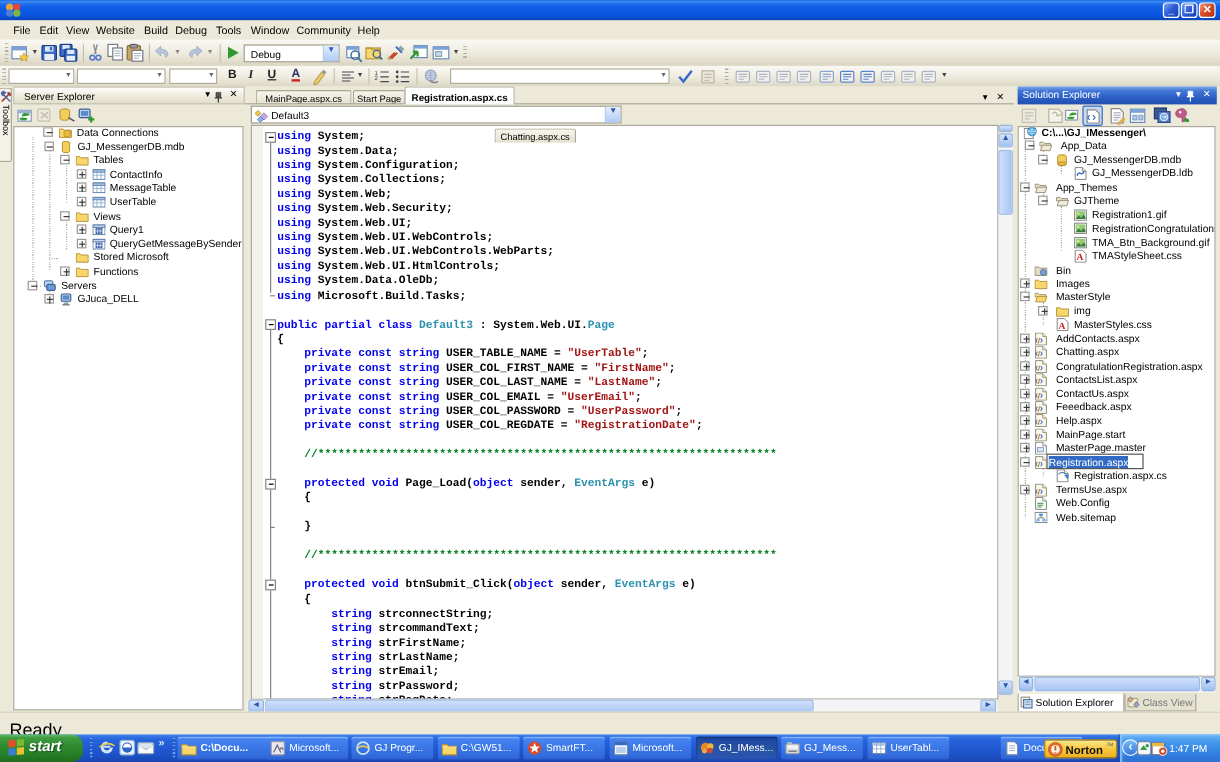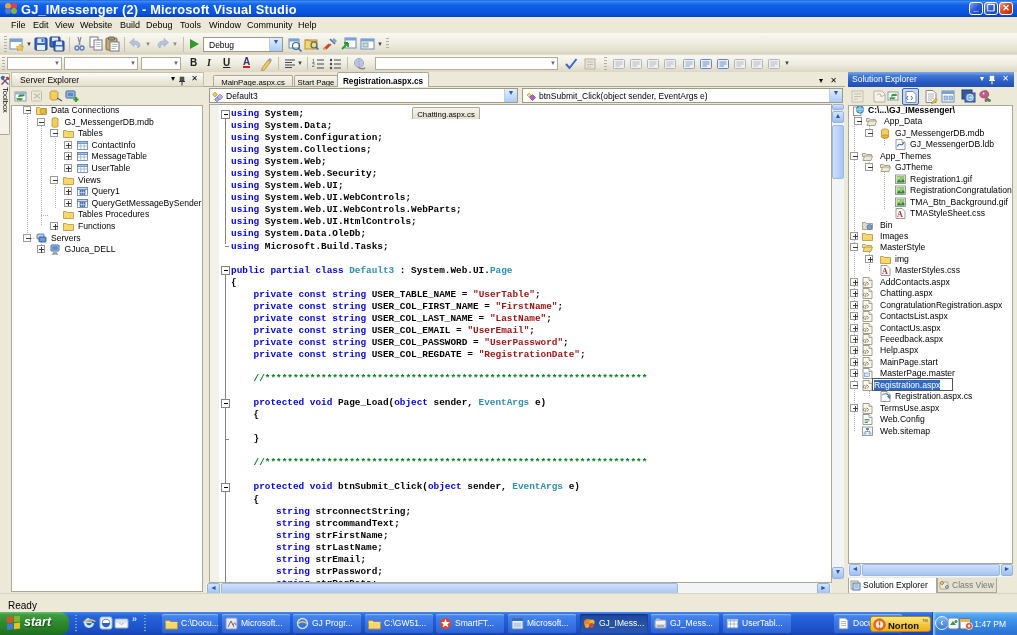--- a/index.html
+++ b/index.html
@@ -81,21 +81,21 @@
 .ti { position:absolute; height:11px; font-size:8.6px; white-space:nowrap; color:#000; }
 .ti .lbl { position:absolute; top:0px; }
 .ebox { position:absolute; width:8px; height:8px; border:1px solid #9a9a9a; background:#fcfcfa; font-size:8px; line-height:6px; text-align:center; color:#333; }
 .ebox:after { content:""; position:absolute; left:1.5px; top:3px; width:5px; height:1px; background:#3a3a3a; }
 .ebox.plus:before { content:""; position:absolute; left:3.5px; top:1px; width:1px; height:5.5px; background:#3a3a3a; }
 
 
 .vdot { position:absolute; width:1px; background:repeating-linear-gradient(180deg,#b5b2a5 0 1px,transparent 1px 2px); }
 .hdot { position:absolute; height:1px; background:repeating-linear-gradient(90deg,#b5b2a5 0 1px,transparent 1px 2px); }
 
-#statusbar { left:0; top:593px; width:1017px; height:19px; background:#ece9d8; font-size:10px; color:#000; border-top:1px solid #d8d4c4; }
+#statusbar { left:0; top:593px; width:1017px; height:19px; background:#ece9d8; font-size:15px; color:#000; border-top:1px solid #d8d4c4; }
 
 
 #taskbar { left:0; top:612px; width:1017px; height:23px; background:linear-gradient(180deg,#4b8cf5 0%,#3272e2 8%,#2663da 20%,#2159d2 50%,#1c4fc4 80%,#1845ae 100%); }
 #startbtn { position:absolute; left:0; top:0; width:69px; height:23px; border-radius:0 9px 9px 0;
   background:linear-gradient(180deg,#6cbf6c 0%,#3f9c3f 12%,#2f8a2f 45%,#278127 70%,#1d6b1d 100%);
   color:#fff; font-size:12.5px; font-style:italic; font-weight:bold; text-shadow:1px 1px 1px #1a4d1a; }
 .tbtn { position:absolute; top:2px; height:19px; border-radius:2px;
   background:linear-gradient(180deg,#5f9af7 0%,#4583ef 12%,#3a76e6 50%,#3168d9 90%,#2c5ecf 100%);
   box-shadow:inset 0 1px 0 #83b2fa; color:#fff; font-size:8.5px; white-space:nowrap; overflow:hidden; }
 .tbtn.pressed { background:linear-gradient(180deg,#1f48a8 0%,#27529f 50%,#2a55b4 100%); box-shadow:inset 0 1px 2px #12306e; }
@@ -105,21 +105,20 @@
 </head>
 <body>
 
 <div class="abs" id="titlebar">
   <svg class="abs" style="left:4px;top:2px" width="14" height="13" viewBox="0 0 14 13">
     <circle cx="4" cy="4" r="3" fill="#e8a33d"></circle>
       <circle cx="10" cy="4" r="3" fill="#d44"></circle>
     <circle cx="4" cy="9" r="3" fill="#4a7edb"></circle>
       <circle cx="10" cy="9" r="3" fill="#7ab648"></circle>
   </svg>
-  <span class="ttext">GJ_IMessenger (2) - Microsoft Visual Studio</span>
   <div class="winbtn b1">_</div>
     <div class="winbtn b2">❐</div>
     <div class="winbtn b3">✕</div>
 </div>
 
 <div class="abs" id="menubar">
   <span style="left:11px">File</span>
     <span style="left:33px">Edit</span>
     <span style="left:55px">View</span>
   <span style="left:80px">Website</span>
@@ -349,21 +348,21 @@
 </div>
   <div id="sxtree">
 
 <div class="vdot" style="left:15px;top:8px;height:124px"></div>
 <div class="vdot" style="left:29px;top:20px;height:100px"></div>
 <div class="vdot" style="left:43px;top:32px;height:31px"></div>
 <div class="vdot" style="left:43px;top:79px;height:23px"></div>
 <div class="vdot" style="left:29px;top:136px;height:8px"></div>
 <div class="hdot" style="left:29px;top:109px;width:8px"></div>
 <div class="hdot" style="left:15px;top:132px;width:8px"></div>
-<div class="ti" style="left:0;top:-1.0px;width:230px">
+<div class="ti" style="left:13px;top:-1.0px;width:230px">
         <div class="ebox" style="left:11.0px;top:1px"></div>
         <svg class="abs" style="left:24.0px;top:0px" width="11" height="11" viewBox="0 0 11 11">
           <path d="M0.5 2.5 h3 l1 1 h6 v6 h-10 z" fill="#f7d66b" stroke="#b8923a" stroke-width="0.8"></path>
           <ellipse cx="7" cy="4.5" rx="2.6" ry="1.1" fill="#e9b93a" stroke="#a8842a" stroke-width="0.6"></ellipse>
           <path d="M4.4 4.5 v3.5 a2.6 1.1 0 0 0 5.2 0 v-3.5" fill="#e9b93a" stroke="#a8842a" stroke-width="0.6"></path>
         </svg>
         <span class="lbl" style="left:39.0px">Data Connections</span>
       </div>
 <div class="ti" style="left:0;top:10.6px;width:190px">
         <div class="ebox" style="left:24.5px;top:1px"></div>
@@ -431,21 +430,21 @@
           <rect x="0.5" y="1.5" width="10" height="2" fill="#c8d8ee" stroke="#5a7fae" stroke-width="0.8"></rect>
           <rect x="3" y="4.5" width="5" height="4" fill="#4a72c4" stroke="#2a4a8a" stroke-width="0.6"></rect>
           <path d="M4.3 4.5 v4 M6.6 4.5 v4 M3 6.5 h5" stroke="#fff" stroke-width="0.5"></path>
         </svg>
         <span class="lbl" style="left:79.5px">QueryGetMessageBySender</span>
       </div>
 <div class="ti" style="left:0;top:103.4px;width:190px">
         <svg class="abs" style="left:51.0px;top:0px" width="11" height="11" viewBox="0 0 11 11">
           <path d="M0.5 2.5 h3 l1 1 h6 v6 h-10 z" fill="#f7d66b" stroke="#b8923a" stroke-width="0.8"></path>
         </svg>
-        <span class="lbl" style="left:66.0px">Tables Procedures</span>
+        <span class="lbl" style="left:66.0px">Stored Microsoft</span>
       </div>
 <div class="ti" style="left:0;top:115.0px;width:190px">
         <div class="ebox plus" style="left:38.0px;top:1px"></div>
         <svg class="abs" style="left:51.0px;top:0px" width="11" height="11" viewBox="0 0 11 11">
           <path d="M0.5 2.5 h3 l1 1 h6 v6 h-10 z" fill="#f7d66b" stroke="#b8923a" stroke-width="0.8"></path>
         </svg>
         <span class="lbl" style="left:66.0px">Functions</span>
       </div>
 <div class="ti" style="left:0;top:126.6px;width:160px">
         <div class="ebox" style="left:11.0px;top:1px"></div>
@@ -477,24 +476,20 @@
     <div class="etab" style="left:208px;width:68px;margin-top:32px;">Chatting.aspx.cs</div>
     <span style="position:absolute;right:22px;top:4px;font-size:8px">▾</span>
     <span style="position:absolute;right:8px;top:4px;font-size:8px">✕</span>
   </div>
   <div id="edcombos">
     <div class="xcombo" style="left:5px;top:1px;width:309px;height:15px;font-size:8.5px;padding:2px 0 0 16px;"><svg class="abs" style="left:2px;top:2px" width="12" height="11" viewBox="0 0 12 11">
           <path d="M3 1 l2.5 2.5 -2.5 2.5 -2.5-2.5 z" fill="#e8c84a" stroke="#a8883a" stroke-width="0.6"></path>
           <path d="M8 3 l3 3 -3 3 -3-3 z" fill="#c8a8e8" stroke="#8a6aba" stroke-width="0.6"></path>
           <path d="M5 6 l2.5 2.5 -2.5 2.5 -2.5-2.5 z" fill="#8ab4e8" stroke="#4a74b8" stroke-width="0.6"></path>
         </svg>Default3<div class="arr">▼</div></div>
-    <div class="xcombo" style="left:318px;top:1px;width:321px;height:15px;font-size:8.5px;padding:2px 0 0 16px;"><svg class="abs" style="left:2px;top:2px" width="12" height="11" viewBox="0 0 12 11">
-          <path d="M4 2 l2 2 -2 2 -2-2 z" fill="#e8e05a" stroke="#a8a02a" stroke-width="0.6"></path>
-          <path d="M7.5 3.5 l3 3 -3 3 -3-3 z" fill="#b85ac8" stroke="#7a2a8a" stroke-width="0.6"></path>
-        </svg>btnSubmit_Click(object sender, EventArgs e)<div class="arr">▼</div></div>
   </div>
   <div id="edcode">
     <div id="codemargin"></div>
     <div class="abs" style="left:15px;top:14px;width:1px;height:125px;background:#848484"></div>
 <div class="abs" style="left:15px;top:141px;width:4px;height:1px;background:#848484"></div>
 <div class="abs" style="left:15px;top:170px;width:1px;height:309px;background:#848484"></div>
 <div class="abs" style="left:15px;top:334px;width:4px;height:1px;background:#848484"></div>
 <div class="abs" style="left:11px;top:5px;width:9px;height:9px;border:1px solid #848484;background:#fff;">
         <div style="position:absolute;left:1.5px;top:3px;width:4px;height:1px;background:#000"></div>
       </div>
@@ -920,21 +915,21 @@
       <circle cx="7" cy="7" r="4.2" fill="#2a62c8"></circle>
       <path d="M3.5 7 a3.5 3.5 0 0 1 7 0 z" fill="#fff"></path>
     </svg>
 <svg class="abs" style="left:114px;top:4px" width="16" height="15" viewBox="0 0 16 15">
       <rect x="1" y="3" width="13" height="9" rx="1" fill="#f4f8fc" stroke="#9ab"></rect>
       <path d="M1 4 l6.5 4.5 L14 4" stroke="#9ab" fill="none" stroke-width="0.9"></path>
       <rect x="2" y="4" width="11" height="3" fill="#d8e4f0"></rect>
     </svg>
 <span class="abs" style="left:132px;top:2px;color:#cfe2fa;font-size:9px;font-weight:bold">»</span>
 <div class="abs" style="left:144px;top:3px;width:2px;height:17px;background:repeating-linear-gradient(180deg,#6ea2f5 0 1px,#2a5cc8 1px 3px)"></div>
-<div class="tbtn" style="left:162px;width:56px;">
+<div class="tbtn" style="left:148px;width:89px;font-weight:bold;">
       <svg class="ticon" width="13" height="13" viewBox="0 0 13 13">
         <path d="M0.5 3.5 h4 l1.5 1.5 h6.5 v7 h-12 z" fill="#f7d66b" stroke="#b8923a"></path>
         <path d="M0.5 5.5 h12" stroke="#fce8a8" stroke-width="0.7"></path>
       </svg>
       <span class="tlbl">C:\Docu...</span>
     </div>
 <div class="tbtn" style="left:222px;width:68px;">
       <svg class="ticon" width="13" height="13" viewBox="0 0 13 13">
         <rect x="1" y="1" width="11" height="11" rx="1" fill="#e8e8f0" stroke="#99a"></rect>
         <path d="M3 10 l3-6 3 6 M8 8 q2-4 3 0" stroke="#667" fill="none"></path>

